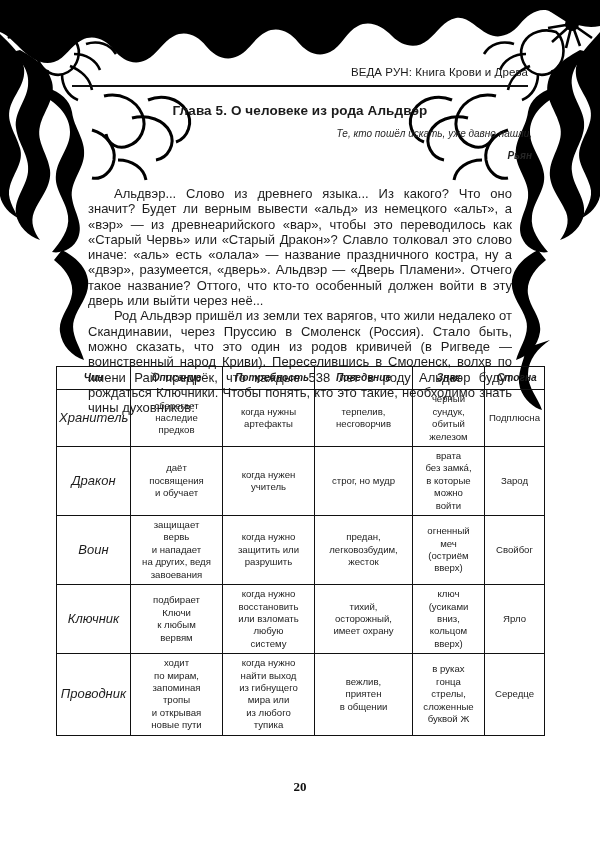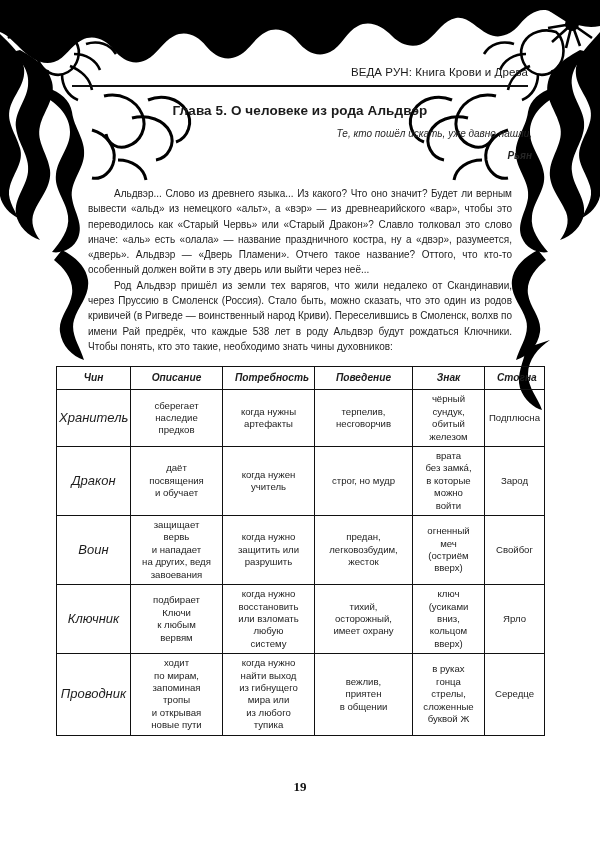--- a/index.html
+++ b/index.html
@@ -80,21 +80,21 @@
     display: block;
     margin-top: 7px;
     font-weight: bold;
   }
 
   .body-copy {
     position: absolute;
     left: 88px;
     top: 186px;
     width: 424px;
-    font-size: 10px;
+    font-size: 13px;
     line-height: 15.3px;
     text-align: justify;
     color: #1d1d1d;
   }
   .body-copy p {
     margin: 0;
     text-indent: 26px;
   }
 
   
@@ -295,15 +295,15 @@
         <td class="rank-name">Проводник</td>
         <td>ходит<br>по мирам,<br>запоминая<br>тропы<br>и открывая<br>новые пути</td>
         <td>когда нужно<br>найти выход<br>из гибнущего<br>мира или<br>из любого<br>тупика</td>
         <td>вежлив,<br>приятен<br>в общении</td>
         <td>в руках<br>гонца<br>стрелы,<br>сложенные<br>буквой Ж</td>
         <td>Середце</td>
       </tr>
     </tbody>
   </table>
 
-  <div class="folio">19</div>
+  <div class="folio">20</div>
 
 </div>
 
 </body></html>

